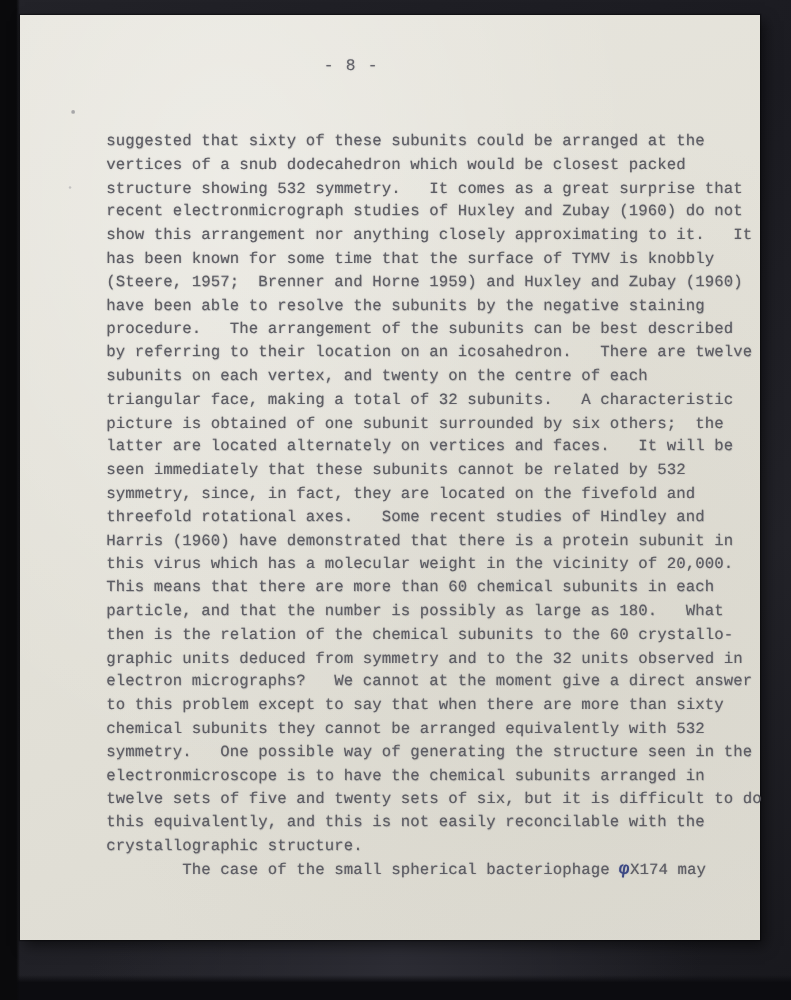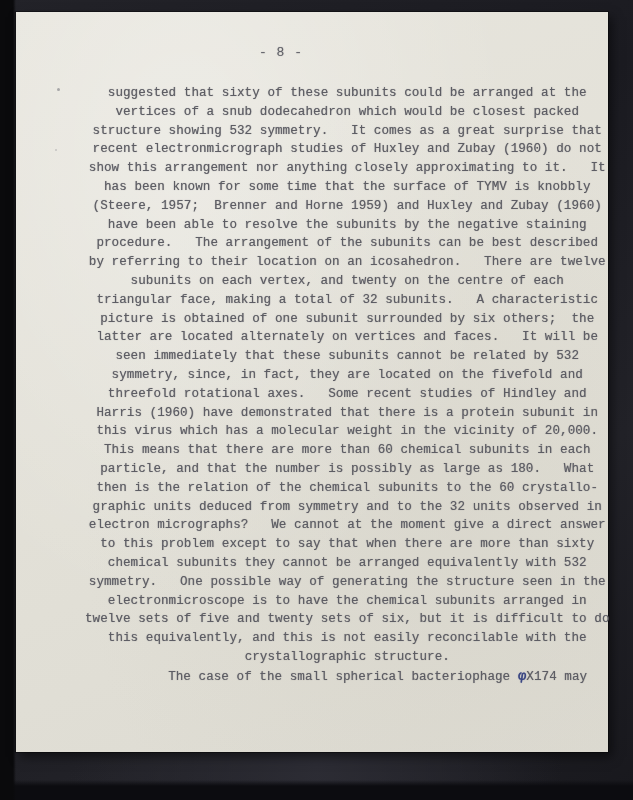--- a/index.html
+++ b/index.html
@@ -39,28 +39,27 @@
     width: 80px;
     text-align: center;
     font-size: 13px;
     color: #63636a;
     letter-spacing: 1px;
     text-shadow: 0 0 1px rgba(99,99,106,0.55);
   }
   .body-text {
     position: absolute;
     left: 69px;
-    top: 72px;
+    top: 92px;
     white-space: pre;
     font-size: 12.5px;
     line-height: 18.8px;
     color: #5d5d64;
     letter-spacing: 0.1px;
     text-shadow: 0 0 1px rgba(93,93,100,0.5), 0.4px 0.4px 0 rgba(93,93,100,0.25);
-    text-align: center;
   }
   .phi-annotation {
     color: #3b4783;
     font-size: 14px;
     font-weight: bold;
     display: inline-block;
     transform: rotate(8deg);
     text-shadow: 0 0 1px rgba(59,71,131,0.6);
   }
   .speck {

